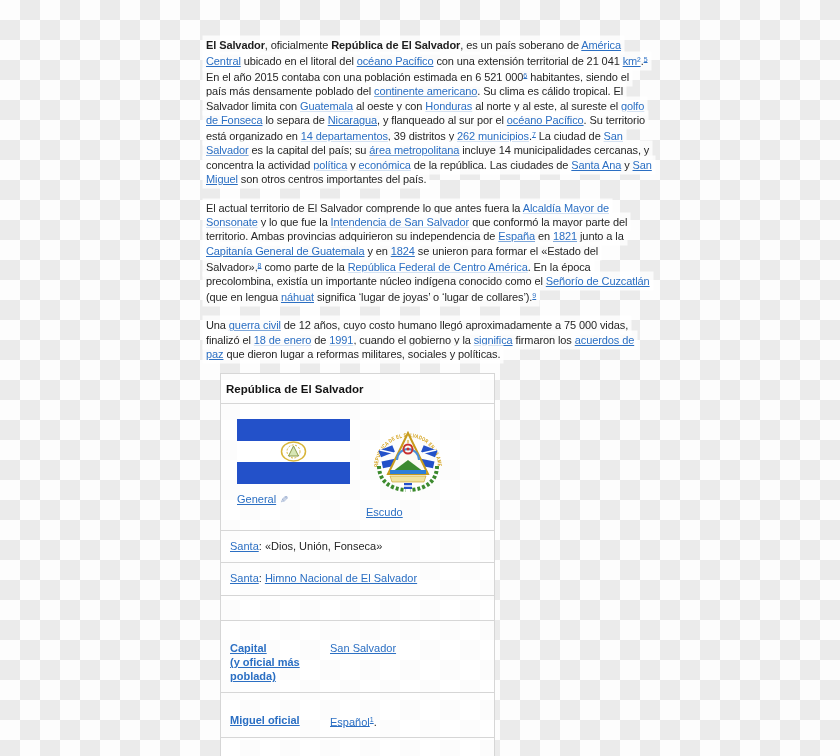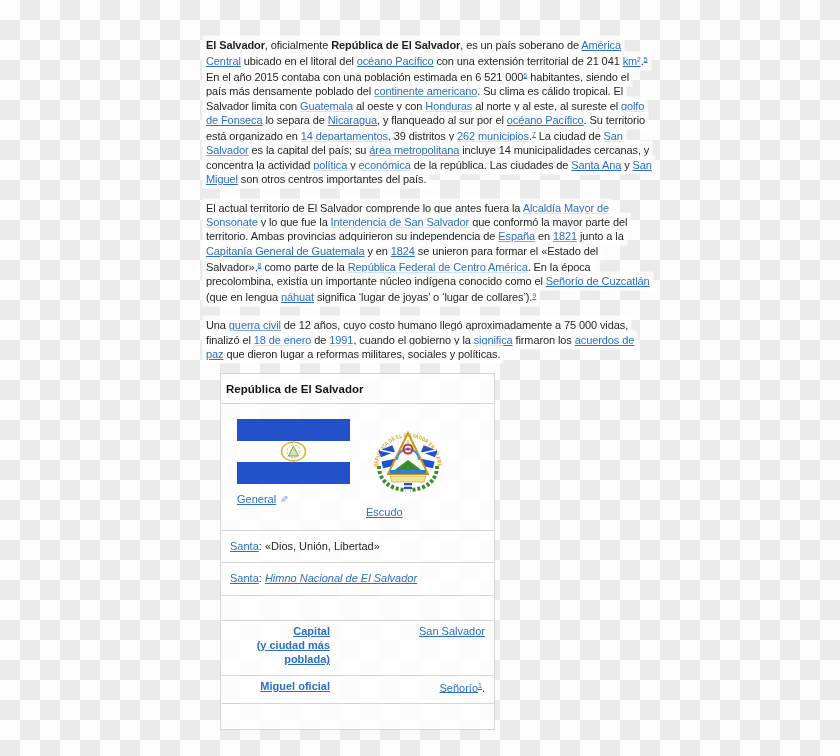--- a/index.html
+++ b/index.html
@@ -38,24 +38,24 @@
   .ib-row:first-child{border-top:none;}
   .ib-title{font-weight:bold;color:#141414;padding:8px 6px 7px 5px;font-size:11.5px;}
   .ib-media{display:flex;align-items:flex-start;padding:15px 8px 10px 16px;}
   .media-col{display:flex;flex-direction:column;}
   .media-col.escudo{margin-left:16px;}
   .flag-caption{margin-top:8px;}
   .escudo-caption{margin-top:10px;}
   .pencil{color:#8aa0c8;font-size:10px;margin-left:4px;display:inline-block;transform:scaleX(-1);text-decoration:none;}
   .ib-kv{padding:8px 8px 9px 9px;}
   .ib-kv .sep{color:var(--text);}
-  .italic-link{font-style:italic;}
+  .italic-link{}
   .ib-empty1{height:25px;}
   .ib-empty2{height:26px;}
-  .ib-grid{display:grid;grid-template-columns:100px 1fr;padding:3px 9px 8px;text-align:right;}
+  .ib-grid{display:grid;grid-template-columns:100px 1fr;padding:20px 9px 8px;}
   .blnk{font-weight:bold;}
   .block{display:block;}
   .supref{font-size:7px;vertical-align:3.5px;color:var(--link);text-decoration:underline;}
 </style>
 </head>
 <body>
 
 <div id="article">
     <p><span class="halo"><b>El Salvador</b>, oficialmente <b>República de El Salvador</b>, es un país soberano de <a class="lnk">América Central</a> ubicado en el litoral del <a class="lnk">océano Pacífico</a> con una extensión territorial de 21 041 <a class="lnk">km²</a>.<a class="lnk suplnk">5</a> En el año 2015 contaba con una población estimada en 6 521 000<a class="lnk suplnk">6</a> habitantes, siendo el país más densamente poblado del <a class="lnk">continente americano</a>. Su clima es cálido tropical. El Salvador limita con <a class="lnk">Guatemala</a> al oeste y con <a class="lnk">Honduras</a> al norte y al este, al sureste el <a class="lnk">golfo de Fonseca</a> lo separa de <a class="lnk">Nicaragua</a>, y flanqueado al sur por el <a class="lnk">océano Pacífico</a>. Su territorio está organizado en <a class="lnk">14 departamentos</a>, 39 distritos y <a class="lnk">262 municipios</a>.<a class="lnk suplnk">7</a> La ciudad de <a class="lnk">San Salvador</a> es la capital del país; su <a class="lnk">área metropolitana</a> incluye 14 municipalidades cercanas, y concentra la actividad <a class="lnk">política</a> y <a class="lnk">económica</a> de la república. Las ciudades de <a class="lnk">Santa Ana</a> y <a class="lnk">San Miguel</a> son otros centros importantes del país.</span></p>
     <p><span class="halo">El actual territorio de El Salvador comprende lo que antes fuera la <a class="lnk">Alcaldía Mayor de Sonsonate</a> y lo que fue la <a class="lnk">Intendencia de San Salvador</a> que conformó la mayor parte del territorio. Ambas provincias adquirieron su independencia de <a class="lnk">España</a> en <a class="lnk">1821</a> junto a la <a class="lnk">Capitanía General de Guatemala</a> y en <a class="lnk">1824</a> se unieron para formar el «Estado del Salvador»,<a class="lnk suplnk">8</a> como parte de la <a class="lnk">República Federal de Centro América</a>. En la época precolombina, existía un importante núcleo indígena conocido como el <a class="lnk">Señorío de Cuzcatlán</a> (que en lengua <a class="lnk">náhuat</a> significa ‘lugar de joyas’ o ‘lugar de collares’).<a class="lnk suplnk">9</a></span></p>
@@ -112,42 +112,42 @@
         <rect x="38" y="64" width="8" height="6" fill="var(--flag-blue)"></rect>
         <line x1="38" y1="67" x2="46" y2="67" stroke="#ffffff" stroke-width="1.5"></line>
       </svg>
       <div class="escudo-caption">
         <a class="lnk">Escudo</a>
       </div>
     </div>
   </div>
 
   <div class="ib-row ib-kv">
-    <a class="lnk">Santa</a><span class="sep">: </span><span>«Dios, Unión, Libertad»</span>
+    <a class="lnk">Santa</a><span class="sep">: </span><span>«Dios, Unión, Fonseca»</span>
   </div>
 
   <div class="ib-row ib-kv">
     <a class="lnk">Santa</a><span class="sep">: </span><a class="lnk italic-link">Himno Nacional de El Salvador</a>
   </div>
 
   <div class="ib-row ib-empty1"></div>
 
   <div class="ib-row ib-grid">
     <div>
       <a class="lnk blnk block">Capital</a>
-      <a class="lnk blnk block">(y ciudad más poblada)</a>
+      <a class="lnk blnk block">(y oficial más poblada)</a>
     </div>
     <div>
       <a class="lnk">San Salvador</a>
     </div>
   </div>
 
   <div class="ib-row ib-grid">
     <div>
       <a class="lnk blnk">Miguel oficial</a>
     </div>
     <div>
-      <a class="lnk">Señorío</a><a class="supref">1</a><span>.</span>
+      <a class="lnk">Español</a><a class="supref">1</a><span>.</span>
     </div>
   </div>
 
   <div class="ib-row ib-empty2"></div>
 </div>
 
 </body></html>

